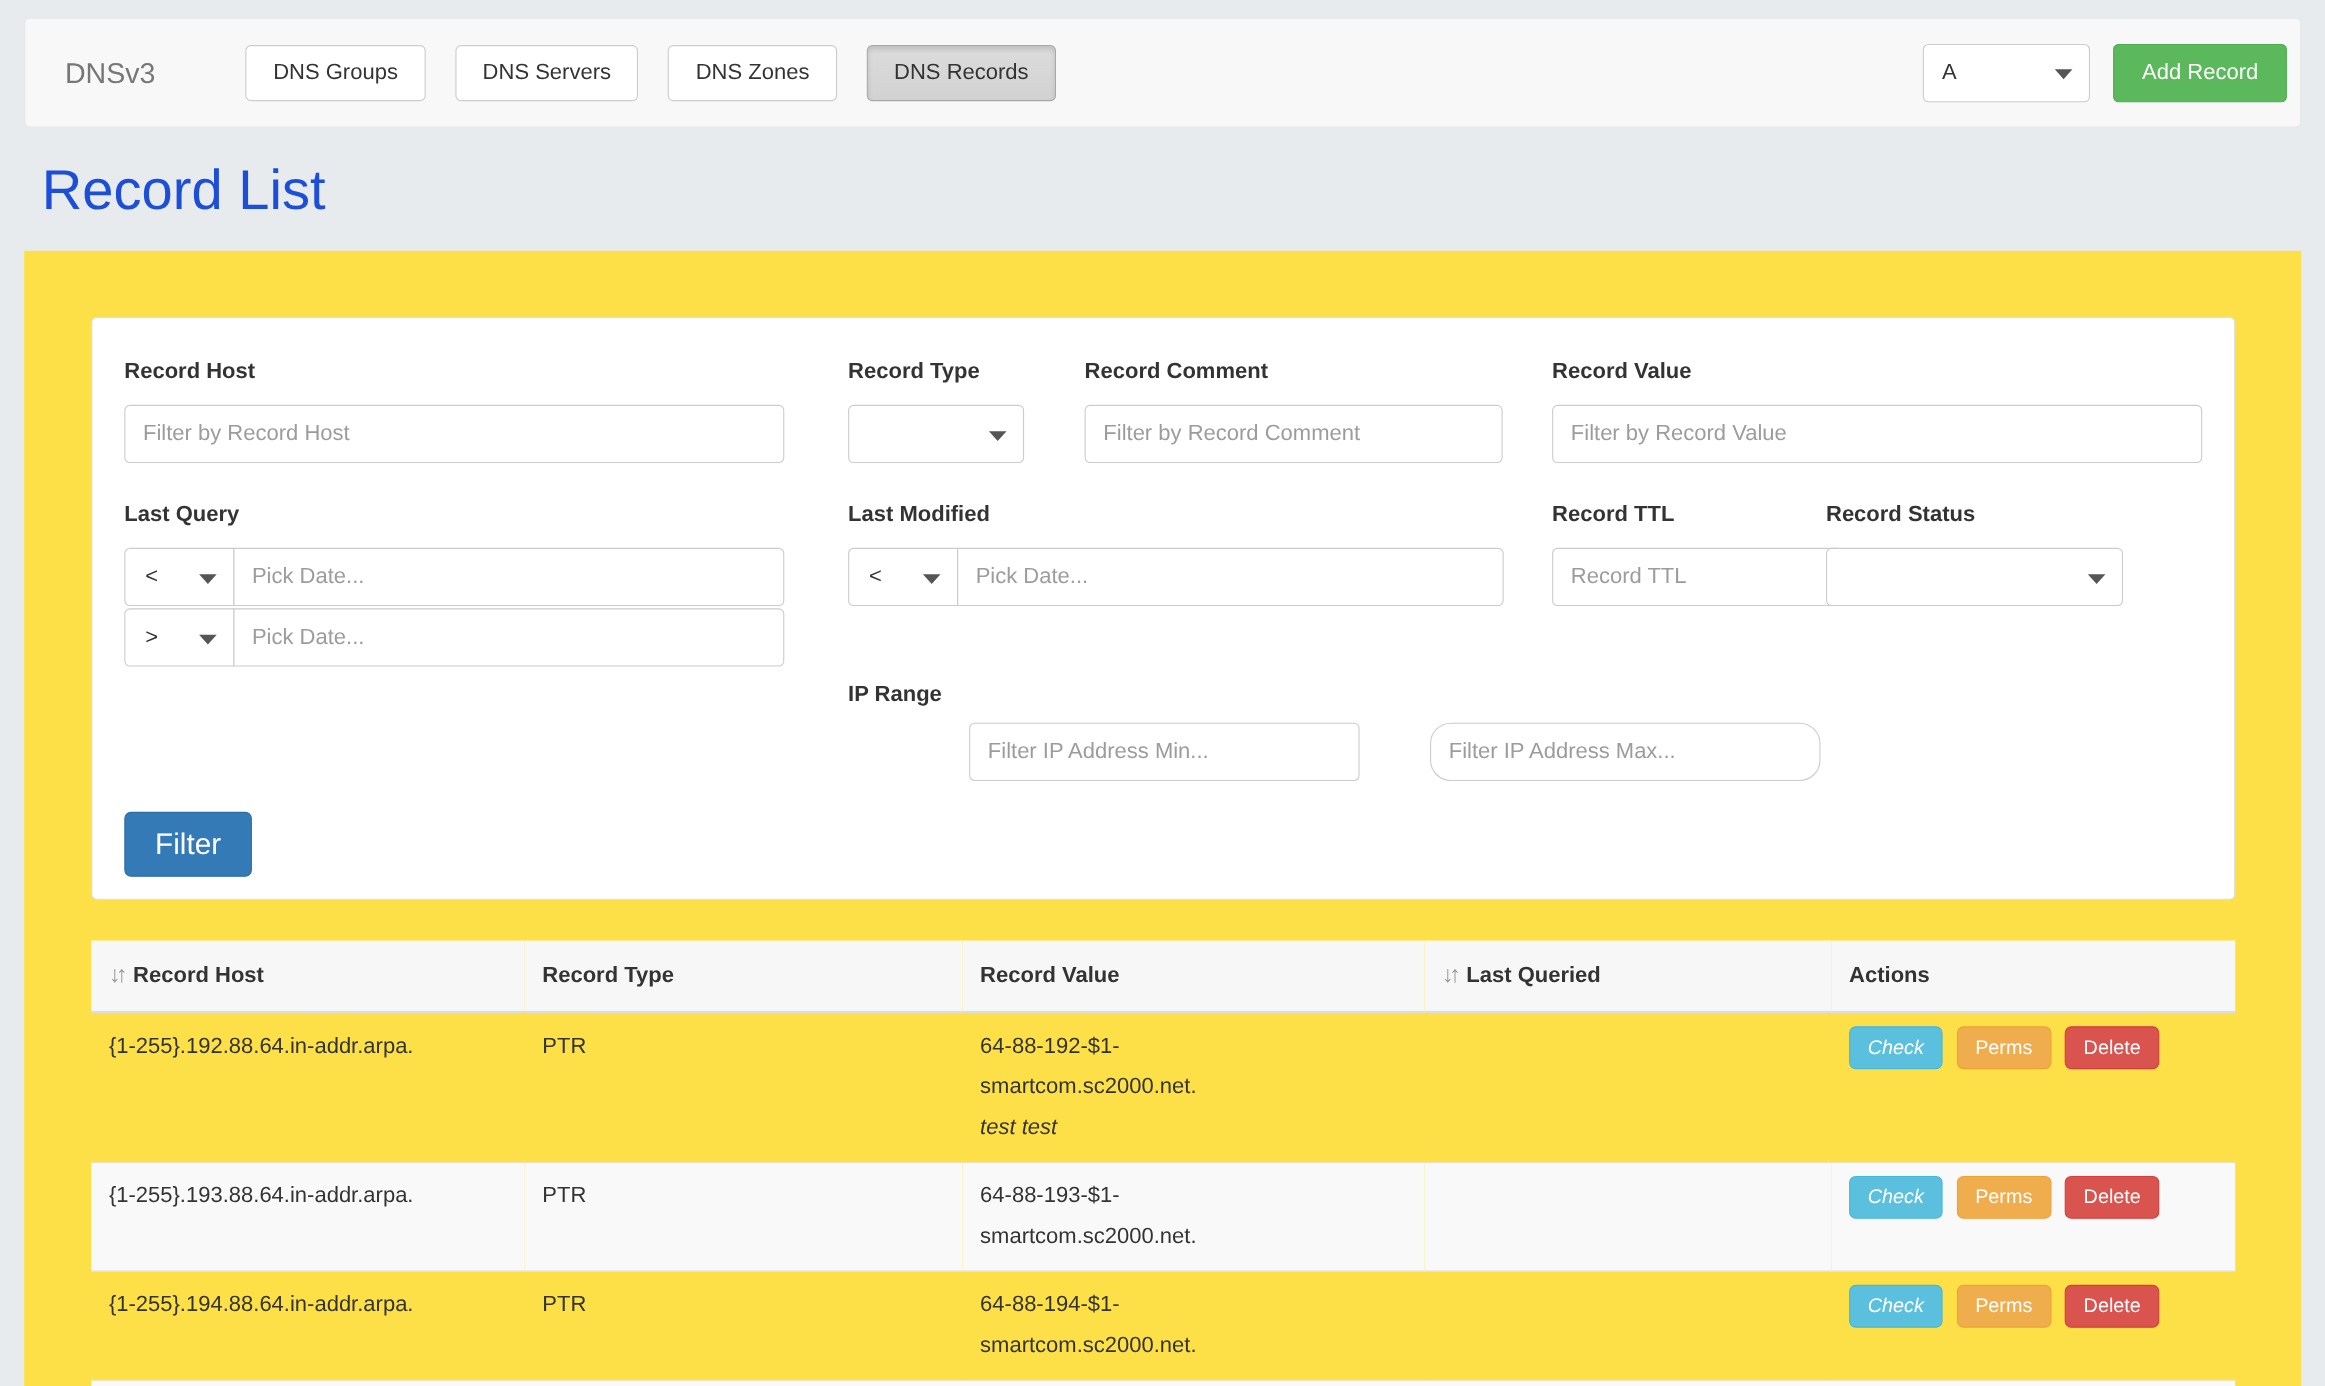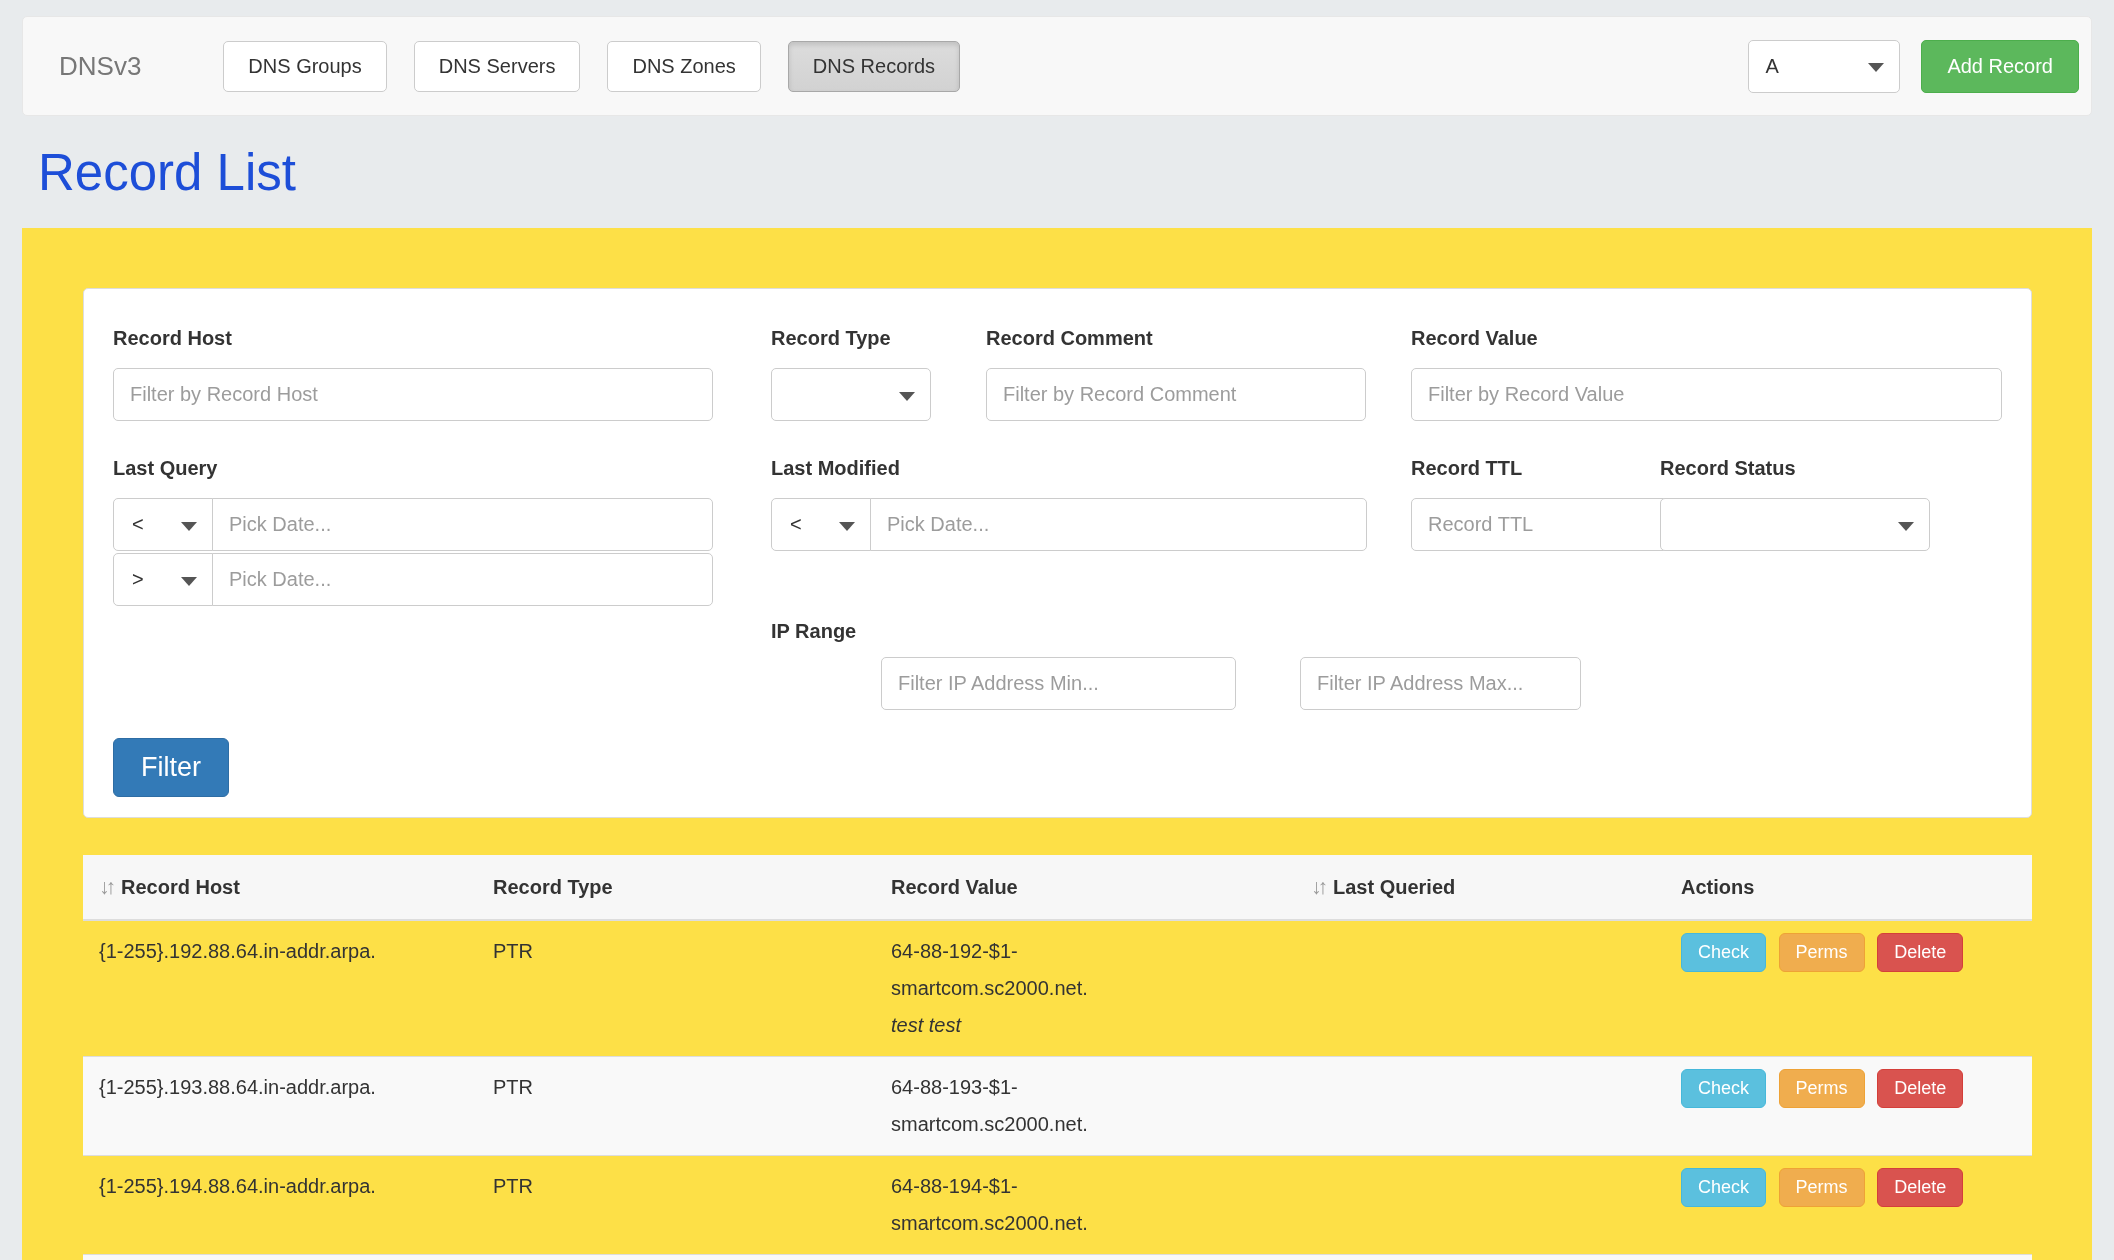--- a/index.html
+++ b/index.html
@@ -72,21 +72,21 @@
   .fg-lastquery{left:29px;top:167px;width:600px;}
   .fg-lastmod{left:687px;top:167px;width:596px;}
   .fg-ttl{left:1327px;top:167px;width:264px;}
   .fg-status{left:1576px;top:167px;width:270px;}
   .fg-iprange{left:687px;top:330px;width:900px;}
   .igroup{display:flex;width:100%;margin-bottom:2px;}
   .gsel{width:100px;flex:0 0 100px;border-top-right-radius:0;border-bottom-right-radius:0;padding-left:18px;}
   .ginput{border-top-left-radius:0;border-bottom-left-radius:0;margin-left:-1px;flex:1 1 auto;width:auto;}
   .ip-inputs{position:relative;height:53px;margin-top:-4px;}
   .ip-min{position:absolute;left:110px;top:0;width:355px;}
-  .ip-max{position:absolute;left:529px;top:0;width:281px;}
+  .ip-max{position:absolute;left:529px;top:0;width:355px;border-radius:19px;}
   .filter-btn{
     position:absolute;left:29px;top:449px;
     font-family:inherit;font-size:27px;color:#fff;background:#337ab7;
     border:1px solid #2e6da4;border-radius:6px;padding:13px 27px;cursor:pointer;
   }
   
   .records-table{
     position:absolute;left:61px;top:627px;width:1949px;
     border-collapse:collapse;table-layout:fixed;font-size:20px;
   }
@@ -99,21 +99,21 @@
     line-height:1.85;color:#333;word-wrap:break-word;
   }
   .records-table tbody tr:nth-child(even) td{background:#f9f9f9;}
   .sorticon{color:#999;font-size:21px;letter-spacing:-4px;padding-right:9px;font-weight:400;}
   .val{display:inline-block;max-width:218px;}
   .comment{font-style:italic;}
   .abtn{
     font-family:inherit;font-size:18px;color:#fff;border-radius:6px;
     padding:8px 16px;margin-right:7px;cursor:pointer;white-space:nowrap;
   }
-  .btn-check{background:#5bc0de;border:1px solid #46b8da;}
+  .btn-check{background:#5bc0de;border:1px solid #46b8da;font-style:italic;}
   .btn-perms{background:#f0ad4e;border:1px solid #eea236;}
   .btn-delete{background:#d9534f;border:1px solid #d43f3a;}
   tr.sliver td{height:22px;padding:0;}
 </style>
 </head>
 <body>
 
 <div class="navbar">
   <div class="brand">DNSv3</div>
   <div class="nav-btns">

